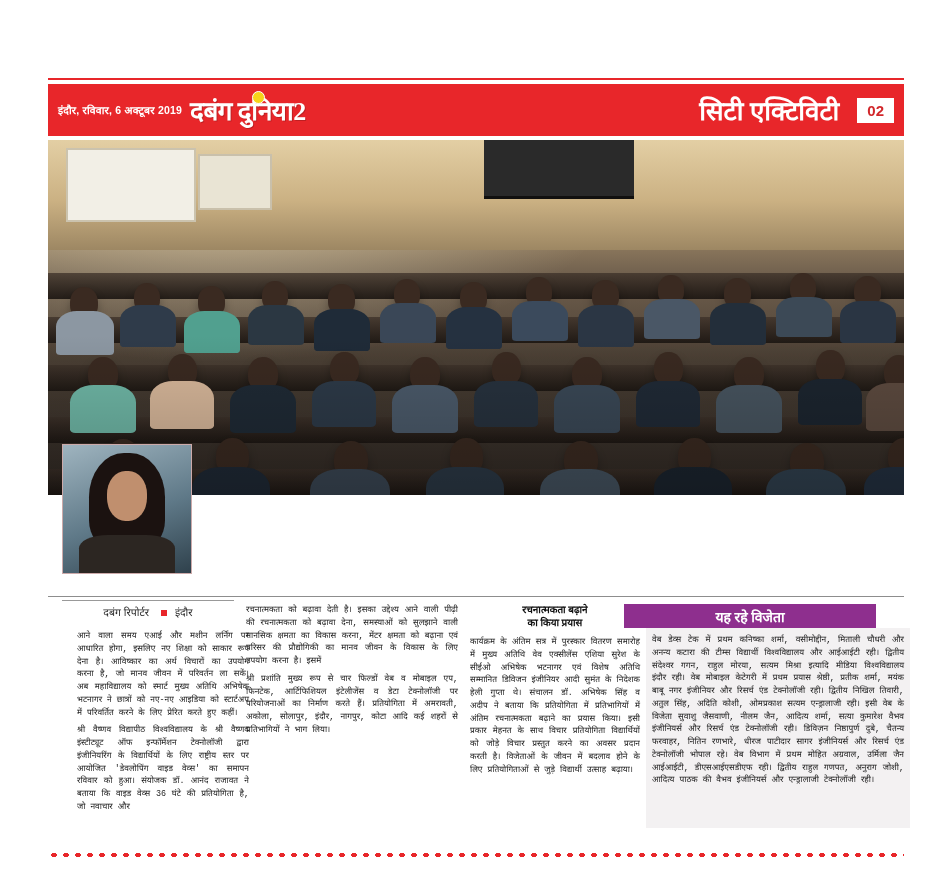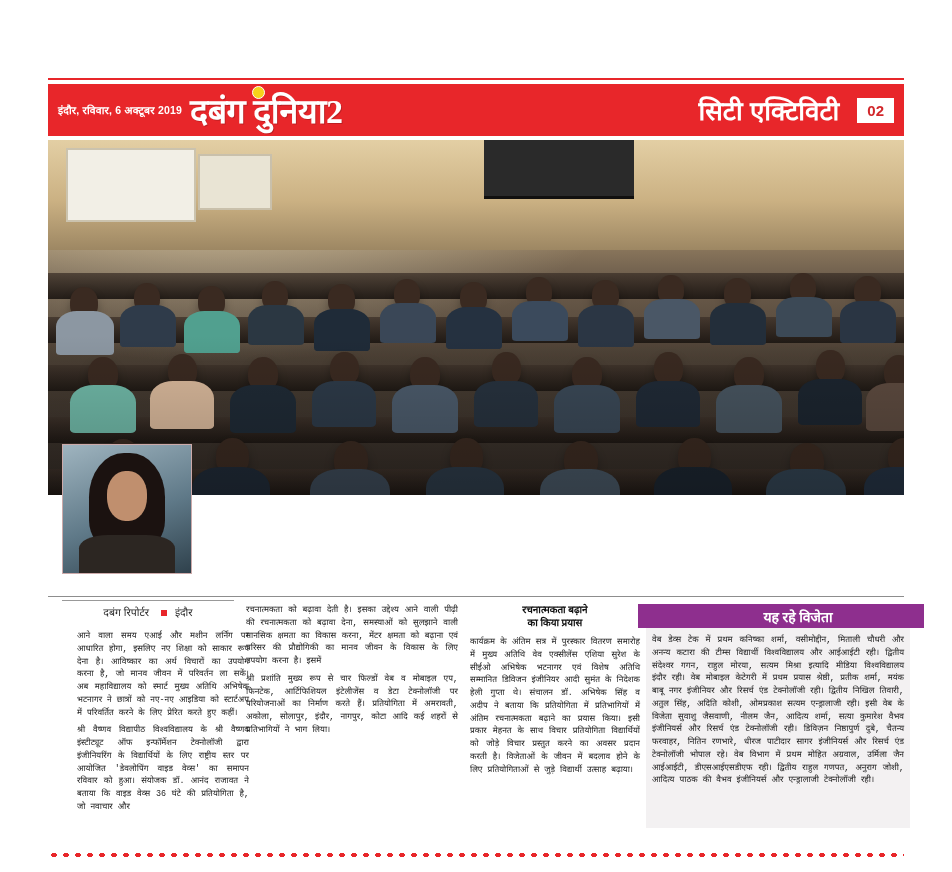--- a/index.html
+++ b/index.html
@@ -39,21 +39,21 @@
     color: #ffffff;
     font-size: 10.5px;
     font-weight: bold;
     white-space: nowrap;
     letter-spacing: .2px;
     margin-right: 8px;
     font-family: "Liberation Sans", sans-serif;
   }
   .mast-logo {
     color: #ffffff;
-    font-size: 34px;
+    font-size: 26px;
     font-weight: bold;
     letter-spacing: -0.5px;
     font-family: "Liberation Serif", serif;
     text-shadow: 1px 1px 0 rgba(0,0,0,.18);
     position: relative;
   }
   .mast-logo .dot {
     position: absolute;
     top: -1px;
     left: 62px;
@@ -61,21 +61,21 @@
     height: 11px;
     border-radius: 50%;
     background: #f7d31a;
     border: 1px solid #fff;
   }
   .mast-spacer { flex: 1 1 auto; }
   .mast-section {
     color: #ffffff;
     font-size: 26px;
     font-weight: bold;
-    font-family: Liberation Sans, sans-serif;
+    font-family: Liberation Serif, serif;
     margin-right: 18px;
     white-space: nowrap;
   }
   .mast-pageno {
     background: #ffffff;
     color: #d2272b;
     font-weight: bold;
     font-size: 15px;
     padding: 3px 9px;
     font-family: "Liberation Sans", sans-serif;
@@ -242,33 +242,32 @@
     font-size: 10px;
     line-height: 1.25;
     color: #111;
     text-align: center;
     margin-bottom: 7px;
   }
 
   
   .winners-head {
     position: absolute;
-    left: 638px;
+    left: 624px;
     top: 604px;
     width: 252px;
     height: 24px;
     background: #8e2f8e;
     color: #ffffff;
     font-family: "Liberation Serif", serif;
     font-weight: bold;
     font-size: 14px;
     display: flex;
     align-items: center;
     justify-content: center;
-    padding-left: 34px;
   }
   .col-4 { top: 634px; }
   .col-4-bg {
     position: absolute;
     left: 646px; top: 628px; width: 264px; height: 200px;
     background: #f3f1f2;
   }
 
   
   .stamp {

